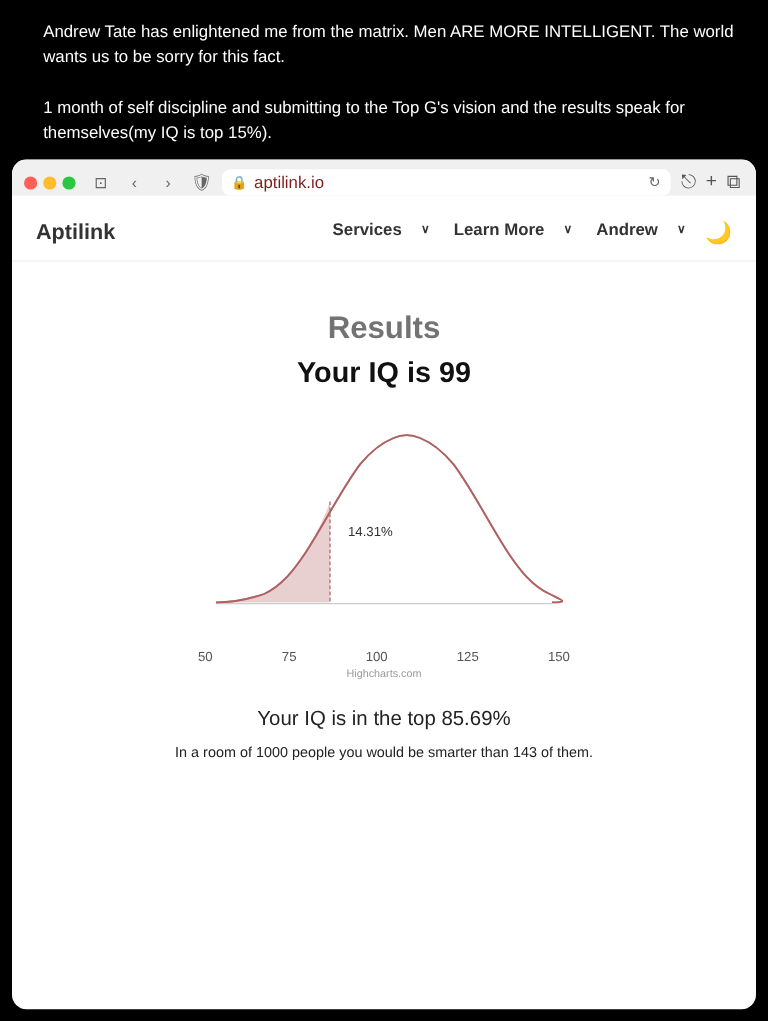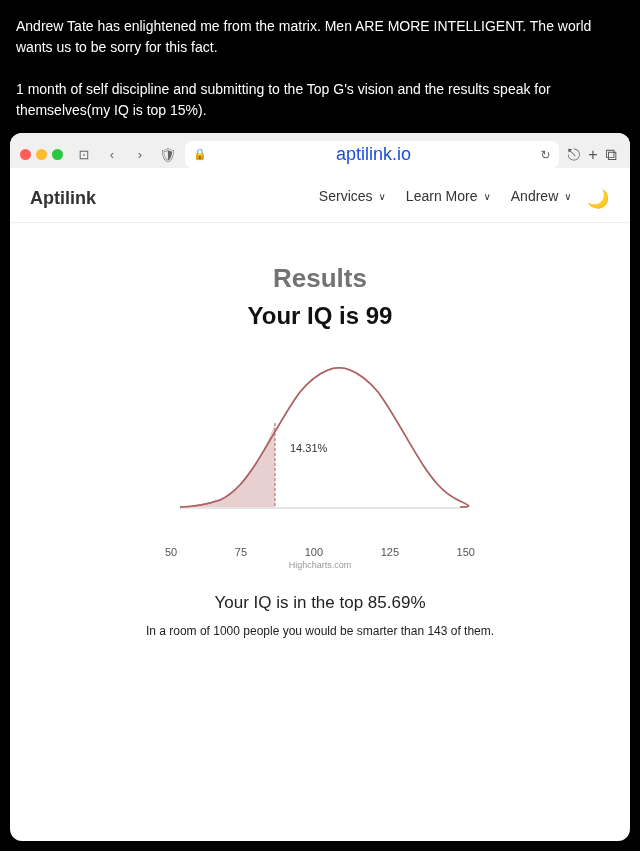--- a/index.html
+++ b/index.html
@@ -10,20 +10,21 @@
       font-family: -apple-system, BlinkMacSystemFont, 'Segoe UI', sans-serif;
       display: flex;
       flex-direction: column;
     }
 
     .context-text {
       color: #fff;
       font-size: 14px;
       line-height: 1.5;
       padding: 16px 16px 12px 16px;
+      margin-left: 20px;
     }
 
     .browser-container {
       background: #fff;
       border-radius: 12px;
       margin: 0 10px 10px 10px;
       overflow: hidden;
       flex: 1;
     }
 
@@ -80,23 +81,22 @@
       color: #333;
     }
 
     .lock-icon {
       font-size: 11px;
       color: #666;
     }
 
     .address-text {
       flex: 1;
-      text-align: center;
-      font-size: 18px;
-      color: #1d4ed8;
+      font-size: 14px;
+      color: #7f1d1d;
     }
 
     .refresh-icon {
       font-size: 12px;
       color: #666;
     }
 
     .browser-actions {
       display: flex;
       gap: 2px;
@@ -142,21 +142,22 @@
       gap: 20px;
       list-style: none;
     }
 
     .nav-link {
       font-size: 14px;
       color: #333;
       cursor: pointer;
       display: flex;
       align-items: center;
-      gap: 6px;
+      gap: 16px;
+      font-weight: bold;
     }
 
     .nav-link .chevron {
       font-size: 10px;
     }
 
     .dark-mode-toggle {
       margin-left: 16px;
       font-size: 18px;
       cursor: pointer;

